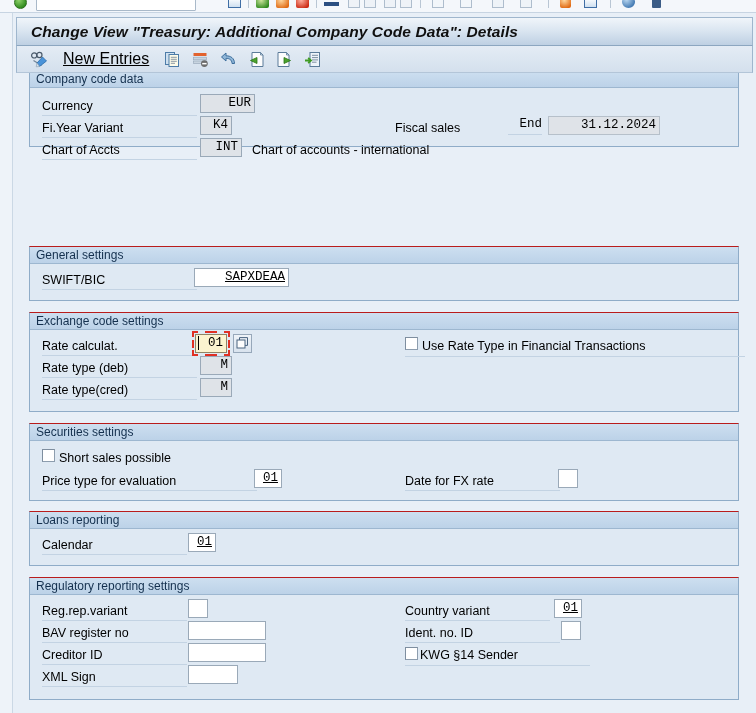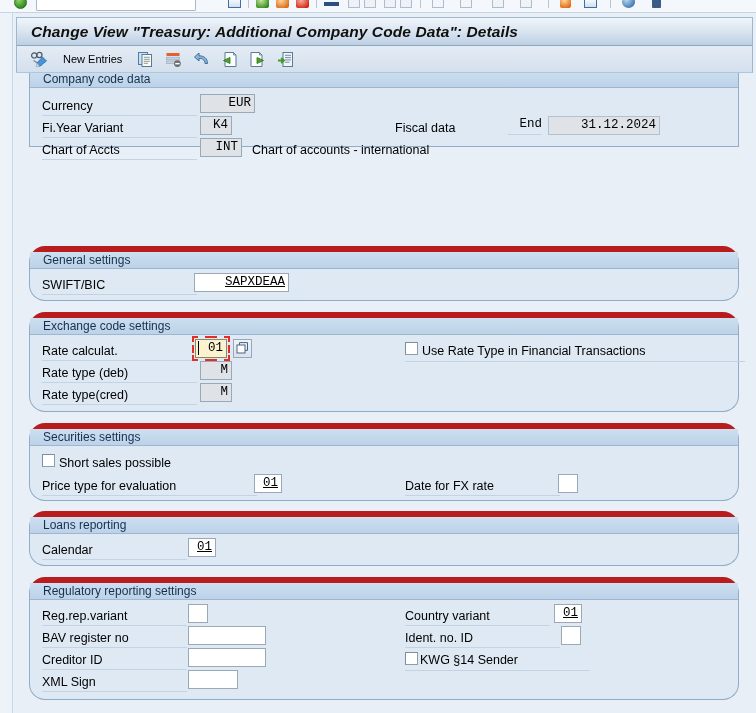--- a/index.html
+++ b/index.html
@@ -121,48 +121,48 @@
     padding-left: 8px;
     gap: 0px;
   }
   .tbtn {
     height: 23px;
     display: flex; align-items: center;
     padding: 0 4px;
     border: 1px solid transparent;
     cursor: default;
   }
-  .tbtn .lbl { font-size: 11px; padding: 0 5px; white-space: nowrap; }
+  .tbtn .lbl { font-size: 16px; padding: 0 5px; white-space: nowrap; text-decoration: underline; }
 
   
   .ic { position: relative; width: 18px; height: 17px; display:inline-block; }
 
   
   #formarea {
     position: relative;
     margin: 0 3px;
     height: 632px;
     background: #e8eff7;
     overflow: hidden;
   }
 
   .group {
     position: absolute;
     left: 13px;
     background: #dfe9f3;
     border: 1px solid #8facc8;
     border-top: none;
   }
-  .group.withhdr { border-top: 6px solid #b91c1c; border-radius: 16px; }
+  .group.withhdr { border-top: 1px solid #b91c1c; }
   .ghdr {
     height: 17px;
     background: linear-gradient(#cddff0 0%, #bcd2e8 100%);
     border-bottom: 1px solid #9db7d0;
     font-size: 12px;
-    padding-left: 13px;
+    padding-left: 6px;
     line-height: 17px;
     color: #14304e;
     white-space: nowrap;
   }
   .gbody { position: relative; text-align: right; }
 
   
   .lab {
     position: absolute;
     font-size: 12.5px;
@@ -394,21 +394,21 @@
       <div class="ghdr">Company code data</div>
       <div class="gbody" style="height:58px;">
         <div class="lab" style="left:12px; top:11px;">Currency</div>
         <div class="labline" style="left:12px; top:27px; width:155px;"></div>
         <div class="fld" style="left:170px; top:6px; width:55px;">EUR</div>
 
         <div class="lab" style="left:12px; top:33px;">Fi.Year Variant</div>
         <div class="labline" style="left:12px; top:49px; width:155px;"></div>
         <div class="fld" style="left:170px; top:28px; width:32px;">K4</div>
 
-        <div class="statictext" style="left:365px; top:33px;">Fiscal data</div>
+        <div class="statictext" style="left:365px; top:33px;">Fiscal sales</div>
         <div class="rolabel" style="left:478px; top:28px; width:34px;">End</div>
         <div class="fld ro" style="left:518px; top:28px; width:112px;">31.12.2024</div>
 
         <div class="lab" style="left:12px; top:55px;">Chart of Accts</div>
         <div class="labline" style="left:12px; top:71px; width:155px;"></div>
         <div class="fld" style="left:170px; top:50px; width:42px;">INT</div>
         <div class="statictext" style="left:222px; top:55px;">Chart of accounts - international</div>
       </div>
     </div>
 

